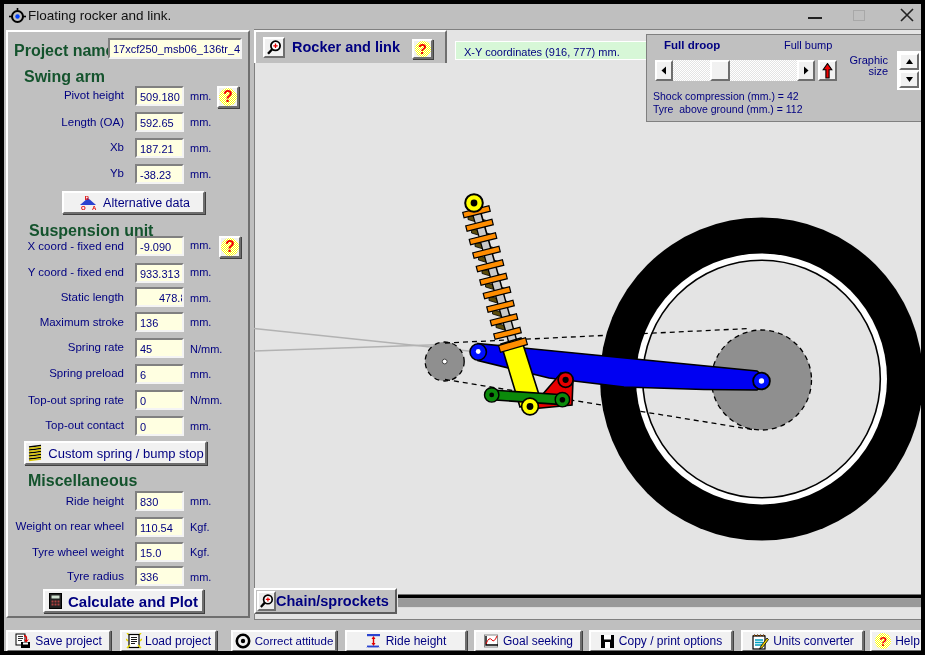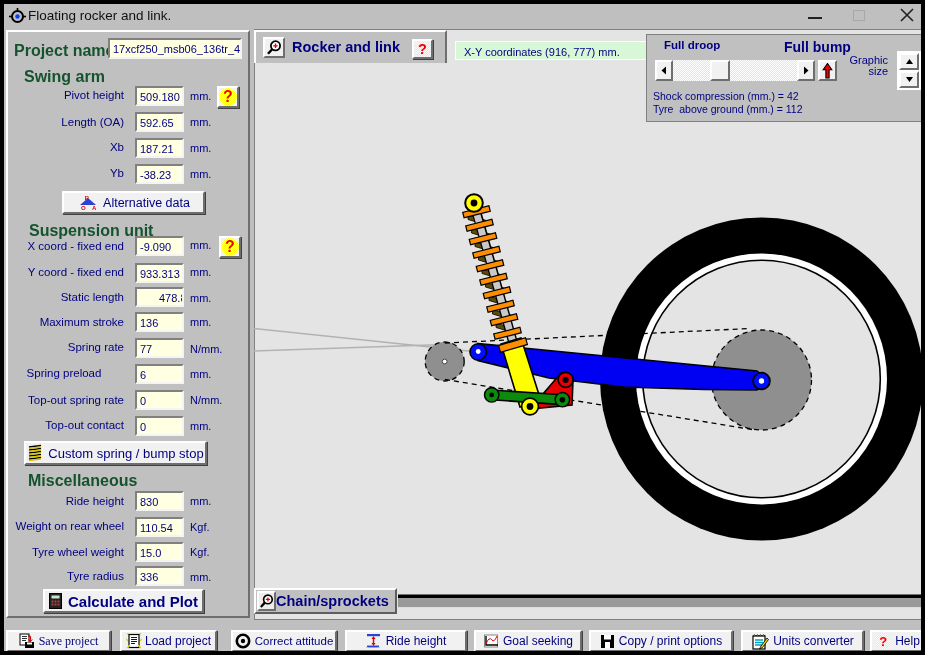--- a/index.html
+++ b/index.html
@@ -179,24 +179,24 @@
 
   <div class="lbl" style="left:0;top:287px;width:120px;">Static length</div>
   <div class="fld" style="left:131px;top:283px;width:49px;height:20px;padding-left:22px;">478.88</div>
   <div class="unit" style="left:186px;top:288px;">mm.</div>
 
   <div class="lbl" style="left:0;top:312px;width:120px;">Maximum stroke</div>
   <div class="fld" style="left:131px;top:308px;width:49px;height:20px;">136</div>
   <div class="unit" style="left:186px;top:312px;">mm.</div>
 
   <div class="lbl" style="left:0;top:337px;width:120px;">Spring rate</div>
-  <div class="fld" style="left:131px;top:334px;width:49px;height:20px;">77</div>
+  <div class="fld" style="left:131px;top:334px;width:49px;height:20px;">45</div>
   <div class="unit" style="left:186px;top:339px;">N/mm.</div>
 
-  <div class="lbl" style="left:0;top:363px;width:120px;text-align:center;">Spring preload</div>
+  <div class="lbl" style="left:0;top:363px;width:120px;">Spring preload</div>
   <div class="fld" style="left:131px;top:360px;width:49px;height:20px;">6</div>
   <div class="unit" style="left:186px;top:364px;">mm.</div>
 
   <div class="lbl" style="left:0;top:390px;width:120px;">Top-out spring rate</div>
   <div class="fld" style="left:131px;top:386px;width:49px;height:20px;">0</div>
   <div class="unit" style="left:186px;top:390px;">N/mm.</div>
 
   <div class="lbl" style="left:0;top:415px;width:120px;">Top-out contact</div>
   <div class="fld" style="left:131px;top:412px;width:49px;height:20px;">0</div>
   <div class="unit" style="left:186px;top:416px;">mm.</div>
@@ -265,21 +265,21 @@
   <div class="abs navy" style="left:288px;top:35px;font-size:14.5px;font-weight:bold;">Rocker and link</div>
   <div class="qbtn" style="left:408px;top:35px;width:21px;height:20px;">
       <div class="qcirc" style="width:16px;height:16px;font-size:14.5px;">?</div>
     </div>
 
   <div class="abs" style="left:443px;top:37px;width:194px;height:19px;background:#d7f7d7;
        border:1px solid #ffffff;color:#000080;font-size:11px;padding:4px 0 0 8px;margin-left:8px;">X-Y coordinates (916, 777) mm.</div>
 
   <div class="abs" style="left:642px;top:30px;width:278px;height:88px;background:#c0c0c0;border:1px solid #808080;"></div>
   <div class="abs navy" style="left:660px;top:35px;font-size:11.5px;font-weight:bold;">Full droop</div>
-  <div class="abs navy" style="left:780px;top:35px;font-size:14px;font-weight:bold;">Full bump</div>
+  <div class="abs navy" style="left:780px;top:35px;font-size:11px;font-weight:normal;">Full bump</div>
 
   <div class="abs" style="left:651px;top:56px;width:160px;height:21px;background:repeating-conic-gradient(#ffffff 0% 25%,#e3e3e3 0% 50%) 0 0/2px 2px;"></div>
   <div class="sbtn" style="left:651px;top:56px;width:18px;height:21px;font-size:9px;">
     <svg width="8" height="9" viewBox="0 0 8 9">
         <path d="M6,0.5 L1.5,4.5 L6,8.5 Z" fill="#000"></path>
       </svg>
   </div>
   <div class="sbtn" style="left:706px;top:56px;width:20px;height:21px;"></div>
   <div class="sbtn" style="left:793px;top:56px;width:18px;height:21px;">
     <svg width="8" height="9" viewBox="0 0 8 9">
@@ -311,21 +311,21 @@
        border:2px solid;border-color:#ffffff #5e5e5e #5e5e5e #ffffff;"></div>
   <div class="sbtn" style="left:253px;top:587px;width:19px;height:20px;background:#ececec;">
     <svg width="15" height="15" viewBox="0 0 16 16">
       <circle cx="9.5" cy="5.8" r="4.6" fill="#fff" stroke="#000" stroke-width="1.8"></circle>
       <path d="M7.3,5.8 h4.4 M9.5,3.6 v4.4" stroke="#e00000" stroke-width="1.3"></path>
       <line x1="6.2" y1="9.2" x2="2" y2="13.8" stroke="#000" stroke-width="2.4"></line>
     </svg>
   </div>
   <div class="abs navy" style="left:272px;top:589px;font-size:14.5px;font-weight:bold;">Chain/sprockets</div>
 
-  <div class="btn" style="left:2px;top:626px;width:105px;height:22px;font-size:12px;font-family:Liberation Serif, serif;">
+  <div class="btn" style="left:2px;top:626px;width:105px;height:22px;font-size:12px;">
     <svg width="17" height="16" viewBox="0 0 17 16" style="margin-right:3px">
       <rect x="1" y="1" width="9" height="11" fill="#fff" stroke="#000"></rect>
       <path d="M3,3.5 h5 M3,5.5 h5 M3,7.5 h4" stroke="#000" stroke-width="0.8"></path>
       <path d="M9,2 q4,0 3,5 l2,-1 l-3,4 l-2,-4 l2,1 q0.5,-3.5 -2,-3.5 Z" fill="#e00000"></path>
       <rect x="6" y="9" width="9" height="6" fill="#000"></rect>
       <rect x="8" y="9.5" width="5" height="2" fill="#fff"></rect>
     </svg>
     Save project</div>
   <div class="btn" style="left:116px;top:626px;width:97px;height:22px;font-size:12px;">
     <svg width="16" height="16" viewBox="0 0 16 16" style="margin-right:3px">

